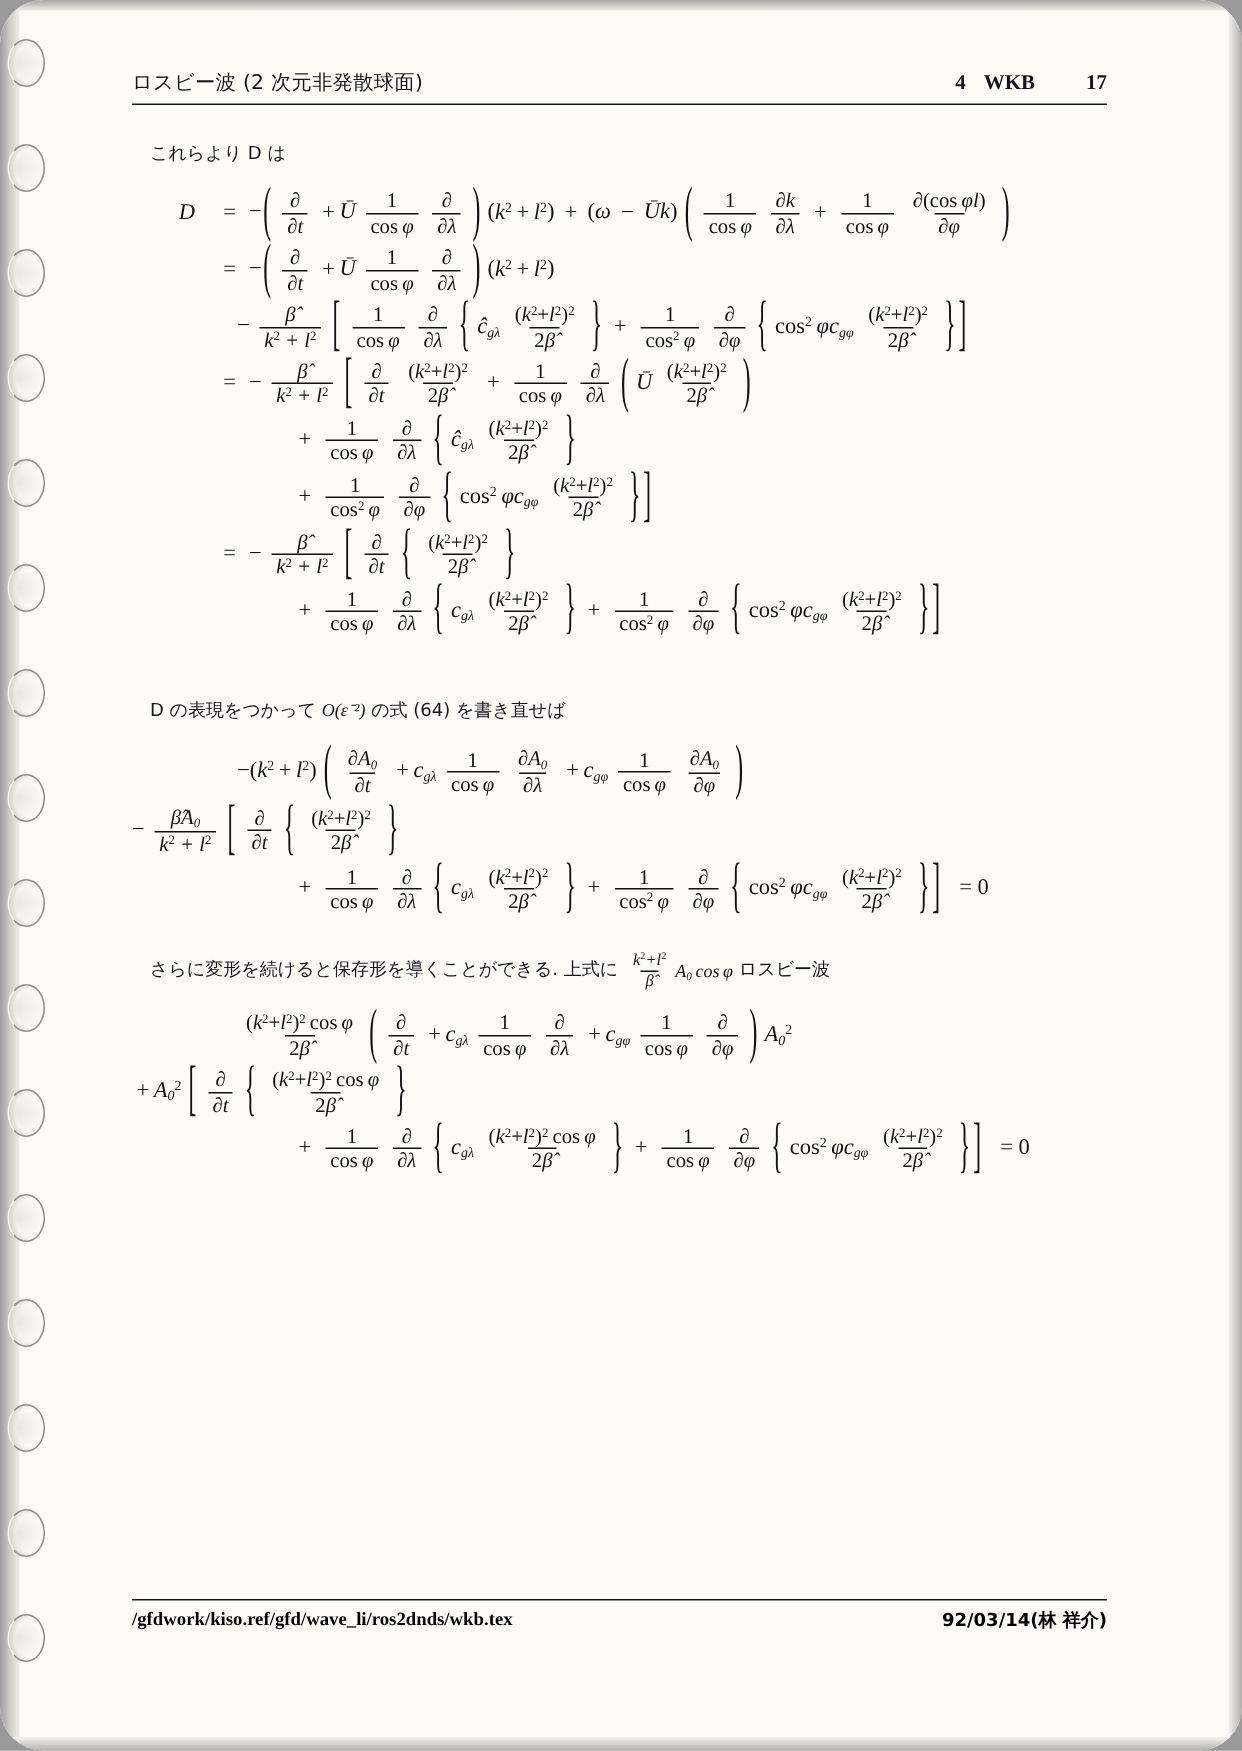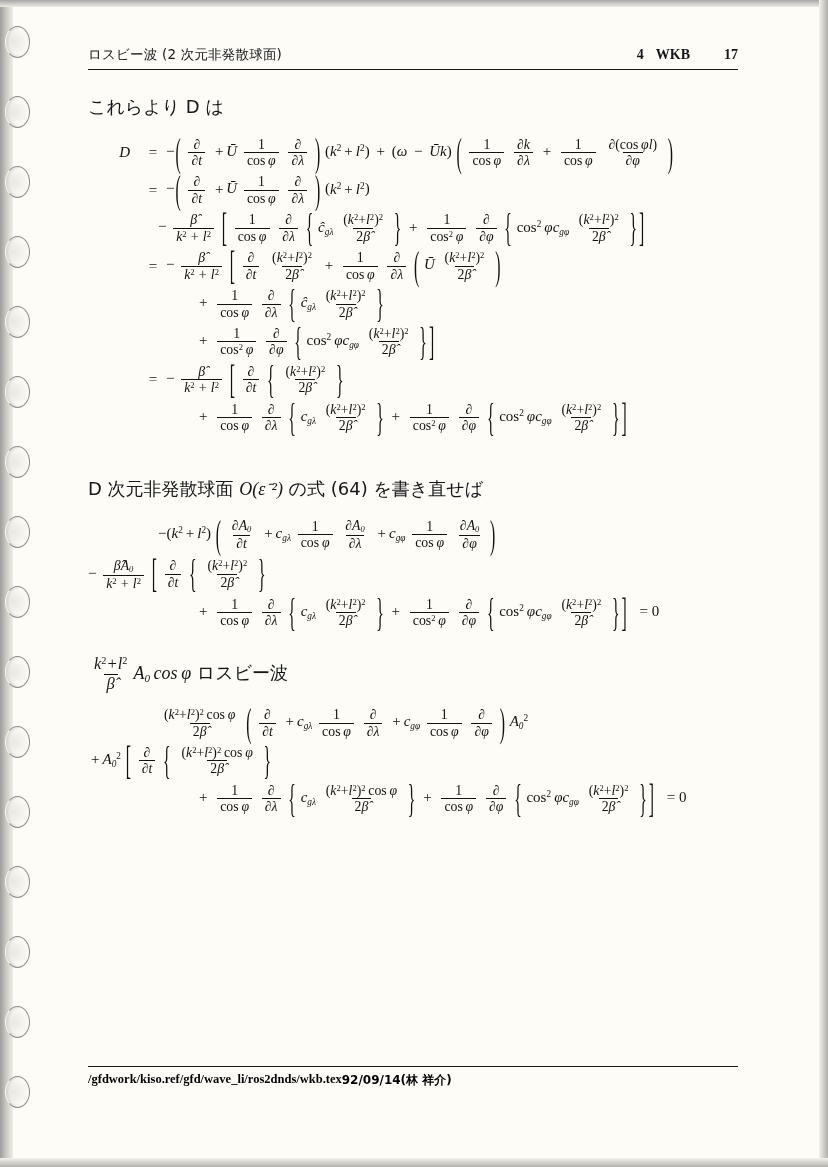--- a/index.html
+++ b/index.html
@@ -9,20 +9,21 @@
   }
   body {
     font-family: "Liberation Serif", serif;
   }
   .page {
     position: relative;
     width: 828px;
     height: 1167px;
     background: #fdfcf7;
     overflow: hidden;
+    border-radius: 29px;
   }
   
   .edge-left {
     position: absolute;
     left: 0; top: 0; bottom: 0;
     width: 13px;
     background: linear-gradient(to right, #9d9d9d 0%, #c9c7c0 45%, #efeee8 100%);
   }
   .edge-top {
     position: absolute;
@@ -87,22 +88,22 @@
     font-weight: bold;
     font-size: 14px;
     white-space: nowrap;
     text-align: right;
   }
   .header-right .sec-num { margin-right: 12px; }
   .header-right .page-num { margin-left: 34px; }
 
   .para {
     font-family: "DejaVu Sans", sans-serif;
-    font-size: 18px;
-    margin: 22px 0 0 0;
+    font-size: 12px;
+    margin: 22px 0 0 12px;
     line-height: 1.7;
   }
   .math { font-family: "Liberation Serif", serif; font-style: italic; }
   .mathup { font-family: "Liberation Serif", serif; font-style: normal; }
 
   
   .eqblock {
     margin: 14px 0 0 0;
     font-family: "Liberation Serif", serif;
     font-size: 15px;
@@ -151,20 +152,21 @@
   .op { font-style: normal; margin: 0 3px; }
 
   .footer {
     position: absolute;
     left: 88px;
     right: 90px;
     bottom: 78px;
     border-top: 1.5px solid #1a1a1a;
     padding-top: 5px;
     display: flex;
+    justify-content: space-between;
     font-size: 12.5px;
     font-family: "Liberation Serif", serif;
     font-weight: bold;
   }
   .footer .fl { font-family: "Liberation Serif", serif; }
   .footer .fr { font-family: "DejaVu Sans", sans-serif; font-size: 12px; }
   .eqnote { margin-left: 8px; font-style: normal; }
 </style>
 </head>
 <body>
@@ -450,21 +452,21 @@
           <span class="frac">
               <span class="num mathup">(<span class="math">k<sup class="s">2</sup></span>+<span class="math">l<sup class="s">2</sup></span>)<sup class="s">2</sup></span>
               <span class="den mathup">2<span class="math">β̂</span></span>
             </span>
           <span class="bigger">}</span><span class="bigger">]</span>
         </div>
       </div>
     </div>
 
     <div class="para" style="margin-top:40px">
-      <span>D 次元非発散球面 </span><span class="math">O(ε⁻²)</span><span> の式 (64) を書き直せば</span>
+      <span>D の表現をつかって </span><span class="math">O(ε⁻²)</span><span> の式 (64) を書き直せば</span>
     </div>
 
     <div class="eqblock">
       <div class="eqrow indent-1">
         <div class="eq-rhs">
           <span class="mathup">−(</span><span class="math">k<sup class="s">2</sup></span><span class="op">+</span><span class="math">l<sup class="s">2</sup></span><span class="mathup">)</span>
           <span class="bigger">(</span>
           <span class="frac">
               <span class="num mathup">∂<span class="math">A<sub class="s">0</sub></span></span>
               <span class="den math">∂t</span>
@@ -546,21 +548,21 @@
               <span class="den mathup">2<span class="math">β̂</span></span>
             </span>
           <span class="bigger">}</span><span class="bigger">]</span>
           <span class="eqnote">= 0</span>
         </div>
       </div>
     </div>
 
 
     <div class="para" style="margin-top:26px">
-      <span class="frac">
+      <span>さらに変形を続けると保存形を導くことができる. 上式に </span><span class="frac">
           <span class="num math">k<sup class="s">2</sup>+l<sup class="s">2</sup></span>
           <span class="den math">β̂</span>
         </span><span class="math">A<sub class="s">0</sub> cos φ</span><span> ロスビー波</span>
     </div>
 
     <div class="eqblock" style="">
       <div class="eqrow indent-1">
         <div class="eq-rhs">
           <span class="frac">
               <span class="num mathup">(<span class="math">k<sup class="s">2</sup></span>+<span class="math">l<sup class="s">2</sup></span>)<sup class="s">2</sup> cos <span class="math">φ</span></span>
@@ -647,15 +649,15 @@
           <span class="bigger">}</span><span class="bigger">]</span>
           <span class="eqnote">= 0</span>
         </div>
       </div>
     </div>
 
   </div>
 
   <div class="footer">
     <div class="fl">/gfdwork/kiso.ref/gfd/wave_li/ros2dnds/wkb.tex</div>
-    <div class="fr">92/09/14(林 祥介)</div>
+    <div class="fr">92/03/14(林 祥介)</div>
   </div>
 </div>
 
 </body></html>

